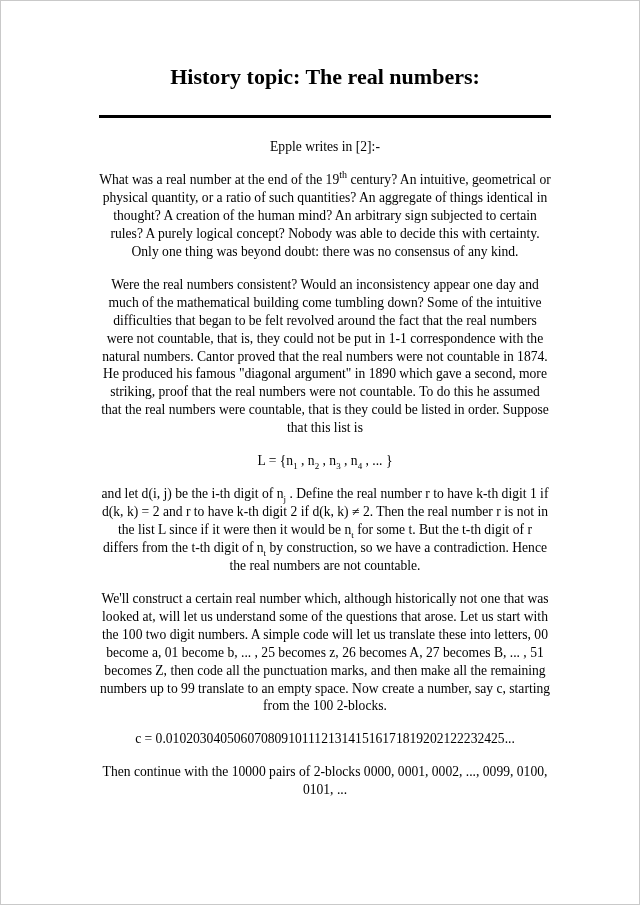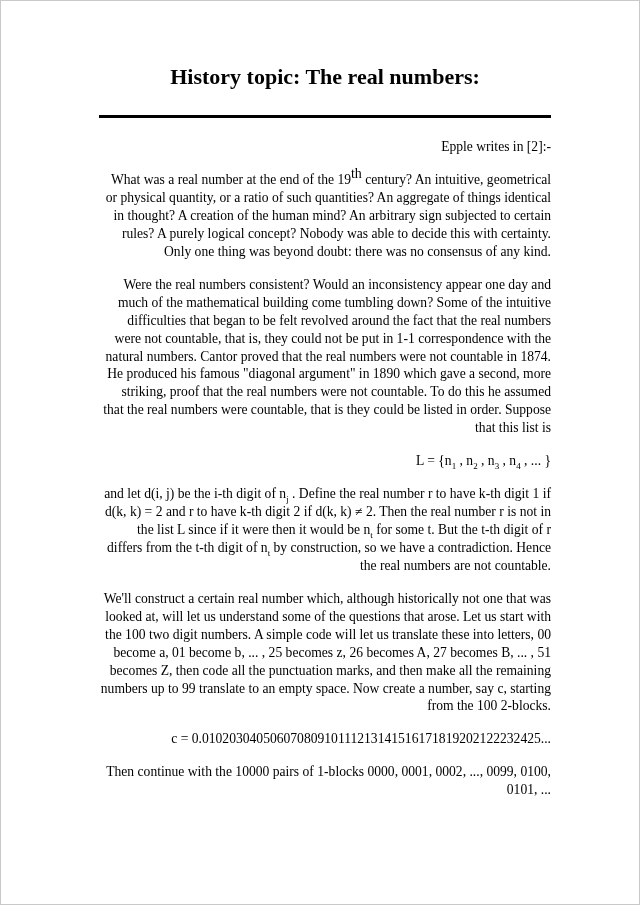--- a/index.html
+++ b/index.html
@@ -30,24 +30,24 @@
   .title-rule {
     border: none;
     border-top: 3px solid #000000;
     margin: 24px 0 20px 0;
     height: 0;
   }
   .paragraph-list p {
     font-size: 13.6px;
     line-height: 1.32;
     margin: 0 0 15px 0;
-    text-align: right;
+    text-align: center;
   }
   .paragraph-list p sup {
-    font-size: 14px;
+    font-size: 10px;
     line-height: 0;
     vertical-align: super;
     font-family: Liberation Serif, serif;
   }
   .paragraph-list p sub {
     font-size: 9px;
     line-height: 0;
     vertical-align: sub;
   }
 </style>
@@ -61,16 +61,16 @@
     </h1>
     <hr class="title-rule">
     <div class="paragraph-list">
         <p>Epple writes in [2]:-</p>
         <p>What was a real number at the end of the 19<sup>th</sup> century? An intuitive, geometrical or physical quantity, or a ratio of such quantities? An aggregate of things identical in thought? A creation of the human mind? An arbitrary sign subjected to certain rules? A purely logical concept? Nobody was able to decide this with certainty. Only one thing was beyond doubt: there was no consensus of any kind.</p>
         <p>Were the real numbers consistent? Would an inconsistency appear one day and much of the mathematical building come tumbling down? Some of the intuitive difficulties that began to be felt revolved around the fact that the real numbers were not countable, that is, they could not be put in 1-1 correspondence with the natural numbers. Cantor proved that the real numbers were not countable in 1874. He produced his famous "diagonal argument" in 1890 which gave a second, more striking, proof that the real numbers were not countable. To do this he assumed that the real numbers were countable, that is they could be listed in order. Suppose that this list is</p>
         <p>L = {n<sub>1</sub> , n<sub>2</sub> , n<sub>3</sub> , n<sub>4</sub> , ... }</p>
         <p>and let d(i, j) be the i-th digit of n<sub>j</sub> . Define the real number r to have k-th digit 1 if d(k, k) = 2 and r to have k-th digit 2 if d(k, k) ≠ 2. Then the real number r is not in the list L since if it were then it would be n<sub>t</sub> for some t. But the t-th digit of r differs from the t-th digit of n<sub>t</sub> by construction, so we have a contradiction. Hence the real numbers are not countable.</p>
         <p>We'll construct a certain real number which, although historically not one that was looked at, will let us understand some of the questions that arose. Let us start with the 100 two digit numbers. A simple code will let us translate these into letters, 00 become a, 01 become b, ... , 25 becomes z, 26 becomes A, 27 becomes B, ... , 51 becomes Z, then code all the punctuation marks, and then make all the remaining numbers up to 99 translate to an empty space. Now create a number, say c, starting from the 100 2-blocks.</p>
         <p>c = 0.01020304050607080910111213141516171819202122232425...</p>
-        <p>Then continue with the 10000 pairs of 1-blocks 0000, 0001, 0002, ..., 0099, 0100, 0101, ...</p>
+        <p>Then continue with the 10000 pairs of 2-blocks 0000, 0001, 0002, ..., 0099, 0100, 0101, ...</p>
       </div>
   </div>
 </div>
 
 </body></html>

